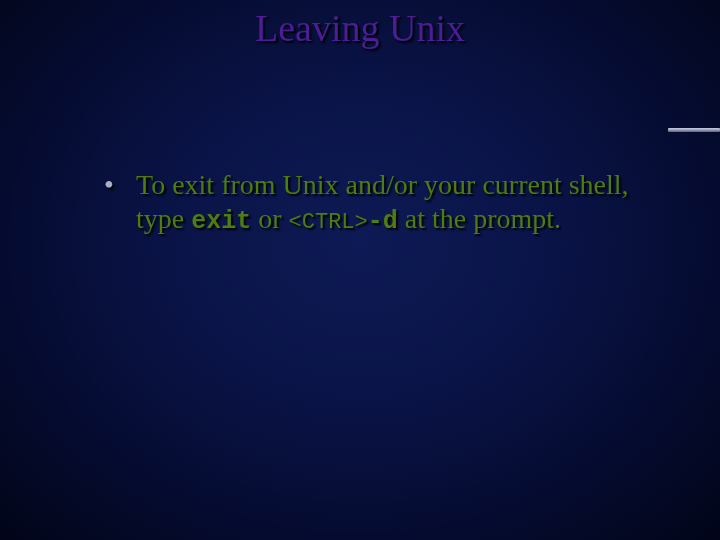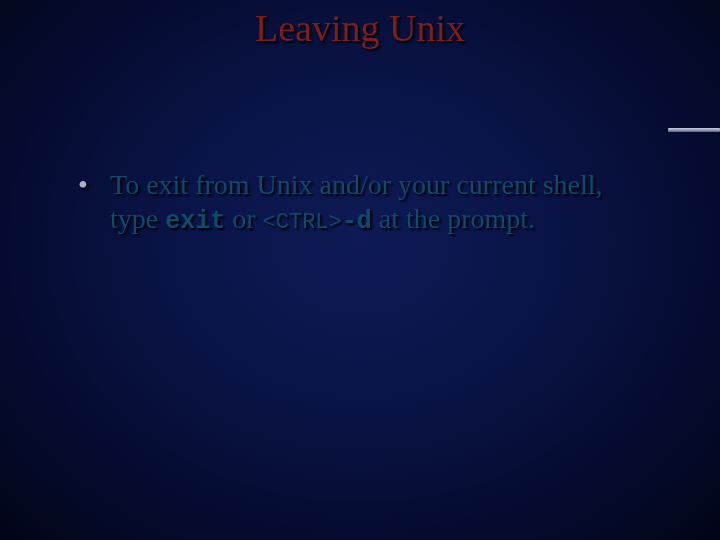--- a/index.html
+++ b/index.html
@@ -19,27 +19,27 @@
     right: 0;
     top: 128px;
     width: 52px;
     height: 4px;
     background: linear-gradient(to bottom, #c8cde0 0%, #9aa0b8 50%, #5a5f78 100%);
     border-radius: 1px;
   }
   .title {
     text-align: center;
     font-size: 38px;
-    color: #7f1d1d;
+    color: #4c1d95;
     text-shadow: 2px 2px 2px #000;
     padding-top: 6px;
   }
   .content {
-    padding: 0 74px 0 74px;
-    color: #0c4a6e;
+    padding: 0 74px 0 100px;
+    color: #4d7c0f;
     font-size: 28px;
     text-shadow: 2px 2px 2px #000;
   }
   ul.bullets {
     list-style: none;
     padding: 0;
     margin: 0;
   }
   ul.bullets > li {
     position: relative;

